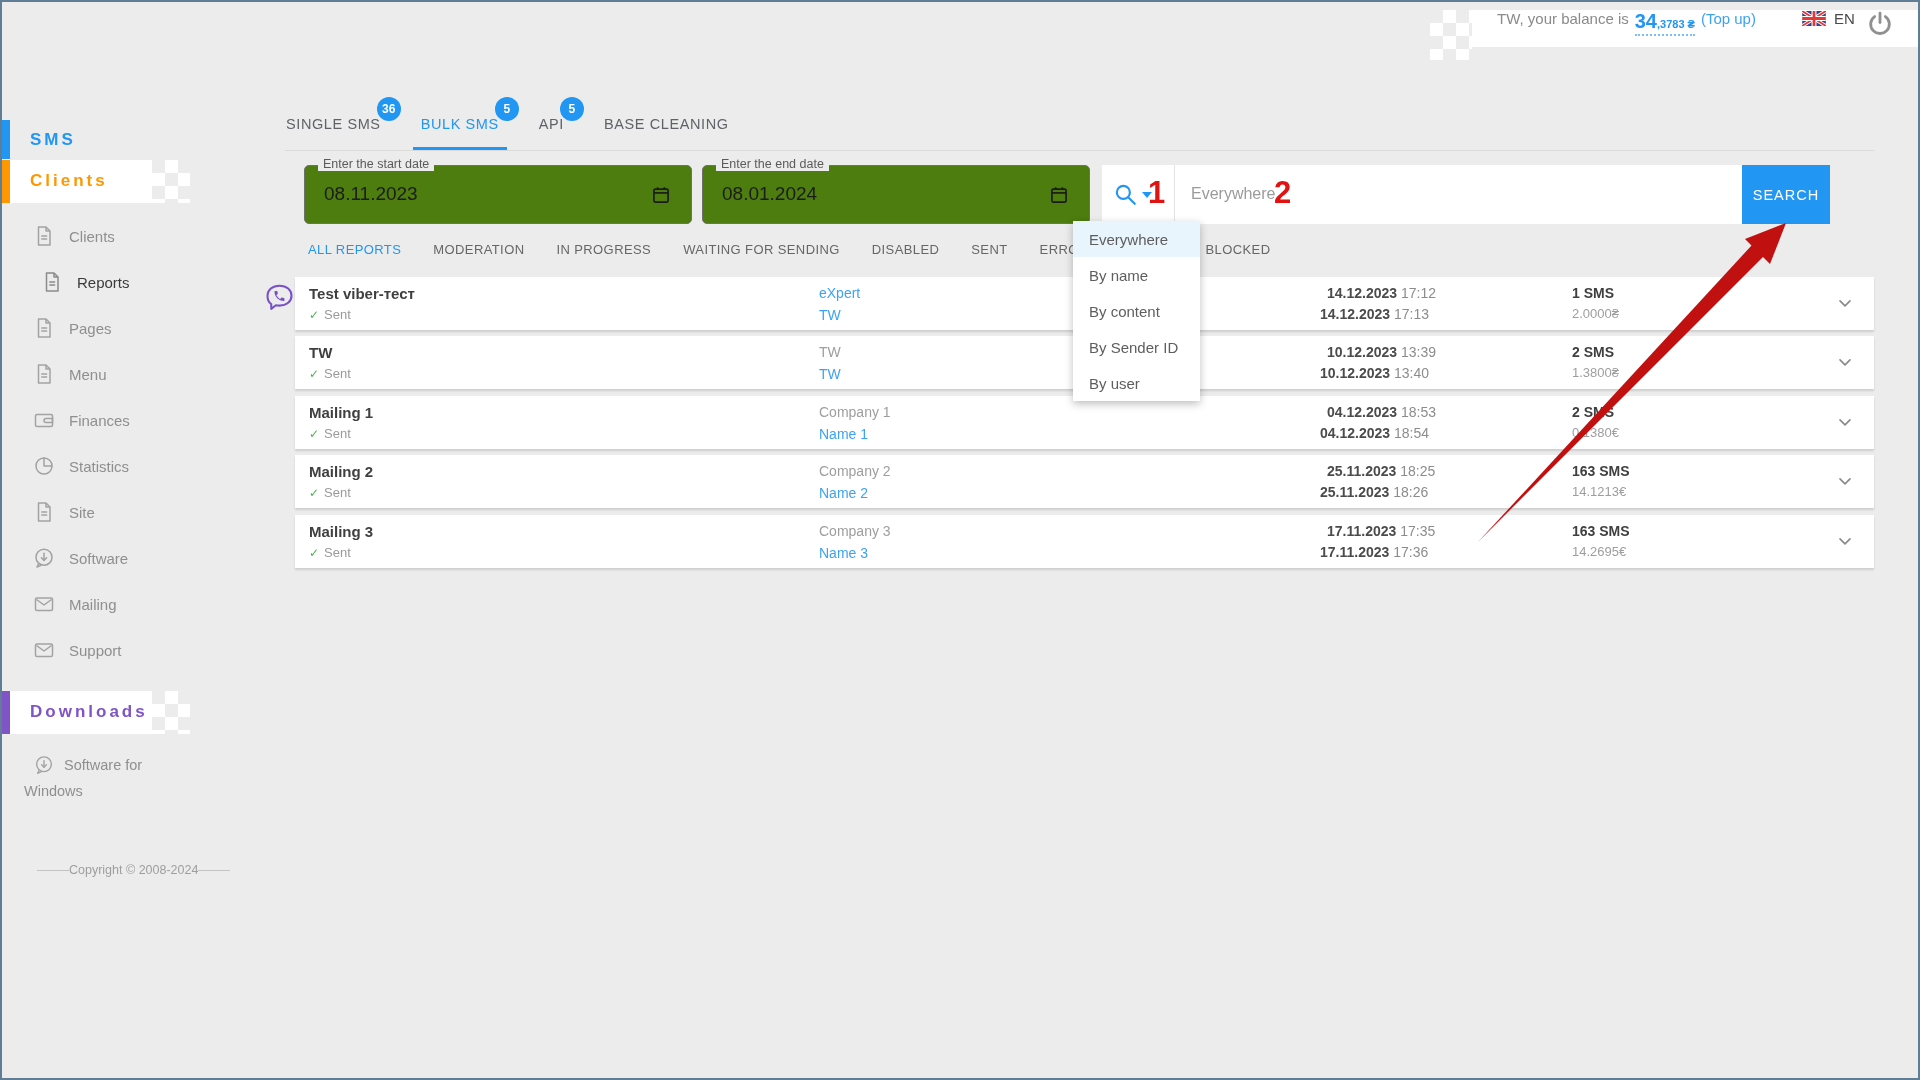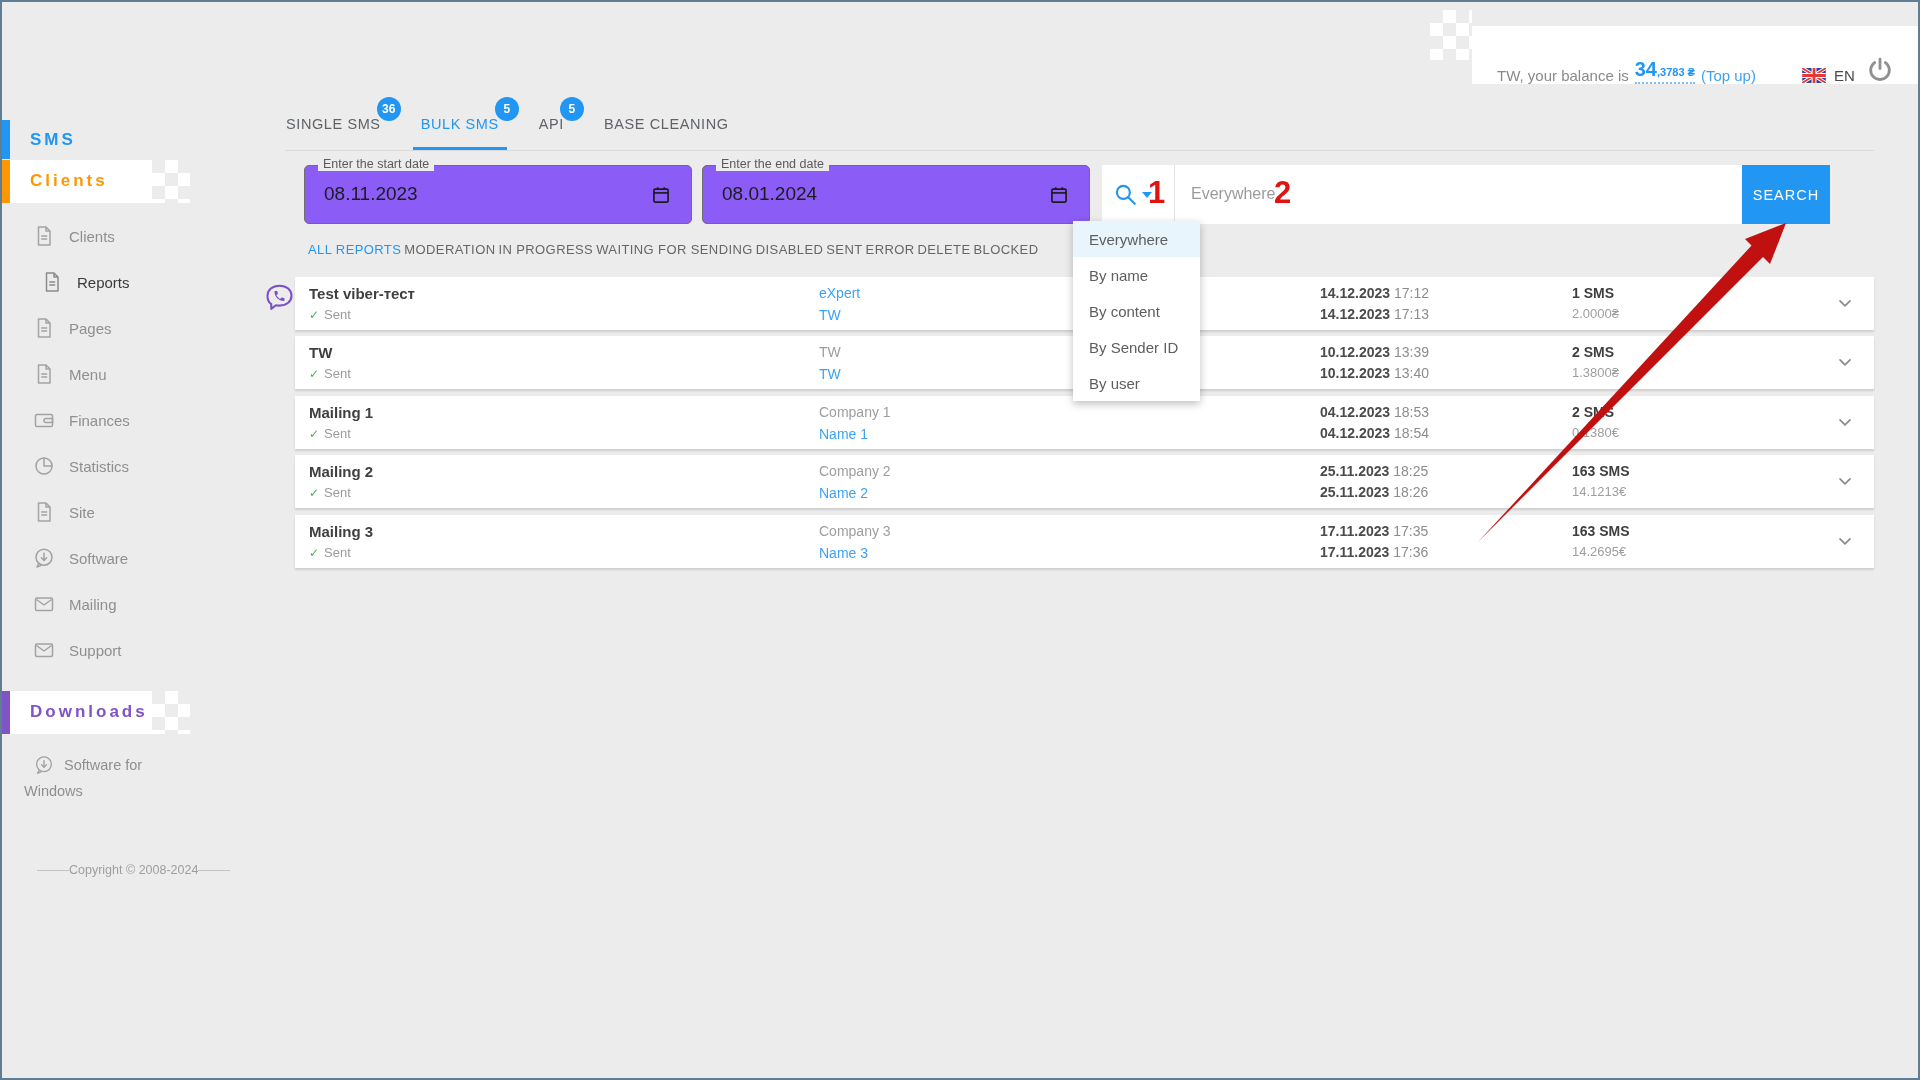--- a/index.html
+++ b/index.html
@@ -15,22 +15,22 @@
   .checker {
     position:absolute;
     background-image:conic-gradient(#fff 0 90deg, transparent 90deg 180deg, #fff 180deg 270deg, transparent 270deg);
     background-size:26px 26px;
   }
   #checker-top { left:1428px; top:8px; width:42px; height:50px; }
   #checker-clients { left:150px; top:158px; width:38px; height:43px; }
   #checker-downloads { left:150px; top:689px; width:38px; height:43px; }
 
   
-  #topbar { left:1470px; top:24px; width:448px; height:58px; background:#fff;
-    display:flex; align-items:flex-end; padding-left:25px; }
+  #topbar { left:1470px; top:8px; width:448px; height:37px; background:#fff;
+    display:flex; align-items:flex-start; padding-left:25px; }
   .tb-text { font-size:15px; color:#8a8a8a; }
   .tb-balance { margin:0 6px; color:#2196f3; border-bottom:2px dotted #7cc0f7; padding-bottom:1px; cursor:pointer; white-space:nowrap; }
   .tb-main { font-size:20px; font-weight:700; }
   .tb-frac { font-size:11px; font-weight:700; }
   .tb-topup { color:#3da2f5; font-size:15px; cursor:pointer; white-space:nowrap; }
   .tb-lang { margin-left:46px; display:flex; align-items:center; gap:8px; cursor:pointer; }
   .tb-flag svg { width:24px; height:15px; display:block; }
   .tb-lang-label { font-size:15px; color:#4a4a4a; }
   .tb-power { margin-left:auto; margin-right:26px; width:28px; height:28px; cursor:pointer; }
   .tb-power svg { width:28px; height:28px; }
@@ -71,21 +71,21 @@
   .tab-label { margin-top:9px; font-size:14.5px; letter-spacing:0.6px; color:#5f6368; white-space:nowrap; }
   .tab.active .tab-label { color:#2196f3; }
   .tab-badge { position:absolute; right:-8px; top:-10px; min-width:24px; height:24px; border-radius:12px;
     background:#2196f3; color:#fff; font-size:12px; font-weight:700;
     display:flex; align-items:center; justify-content:center; padding:0 4px; }
   .tab-underline { position:absolute; left:4px; right:4px; bottom:0; height:3px; background:#2196f3; display:none; }
   .tab.active .tab-underline { display:block; }
   #tabs-divider { left:283px; top:148px; width:1589px; height:1px; background:#dadada; }
 
   
-  .datefield { top:163px; height:59px; width:388px; background:#8b5cf6;
+  .datefield { top:163px; height:59px; width:388px; background:#4d7c0f;
     border:1px solid #6f6f6f; border-radius:5px; }
   #date-start { left:302px; } #date-end { left:700px; }
   .df-label { position:absolute; top:-9px; left:13px; background:#ececec; padding:0 5px;
     font-size:12.5px; color:#5a5a5a; white-space:nowrap; }
   .df-value { position:absolute; left:19px; top:17px; font-size:19px; color:#1c1c1c; }
   .df-cal { position:absolute; right:20px; top:19px; width:20px; height:20px; cursor:pointer; }
   .df-cal svg { width:20px; height:20px; }
 
   
   #searchbox { left:1100px; top:163px; width:684px; height:59px; background:#fff; }
@@ -94,21 +94,21 @@
   #scope-btn .mag svg { width:26px; height:26px; }
   #scope-caret { position:absolute; left:40px; top:27px; width:0; height:0;
     border-left:5px solid transparent; border-right:5px solid transparent; border-top:6px solid #2196f3; }
   #search-sep { position:absolute; left:72px; top:0; width:1px; height:59px; background:#e3e3e3; }
   #search-placeholder { position:absolute; left:89px; top:20px; font-size:16px; color:#9b9b9b; }
   #search-btn { left:1740px; top:163px; width:88px; height:59px; background:#2196f3; color:#fff;
     font-size:14.5px; letter-spacing:1px; display:flex; align-items:center; justify-content:center;
     cursor:pointer; border:none; }
 
   
-  #status-filters { left:306px; top:240px; display:flex; gap:3px; }
+  #status-filters { left:306px; top:240px; display:flex; gap:32px; }
   .sfilter { font-size:13px; letter-spacing:0.4px; color:#666; cursor:pointer; white-space:nowrap; }
   .sfilter.active { color:#2196f3; }
 
   
   #scope-dropdown { left:1071px; top:219px; width:127px; background:#fff; z-index:5;
     box-shadow:0 3px 8px rgba(0,0,0,0.25); }
   .dd-item { height:36px; display:flex; align-items:center; padding-left:16px;
     font-size:15px; color:#5e5e5e; cursor:pointer; white-space:nowrap; }
   .dd-item.selected { background:#e9f5fd; }
 
@@ -117,21 +117,21 @@
     box-shadow:0 2px 2px rgba(0,0,0,0.13); z-index:1; cursor:pointer; }
   .viber-badge { position:absolute; left:-31px; top:5px; width:31px; height:33px; }
   .viber-badge svg { width:31px; height:33px; }
   .r-title { position:absolute; left:14px; top:8px; font-size:15px; font-weight:700; color:#3f3f3f; white-space:nowrap; }
   .r-status { position:absolute; left:14px; top:30px; font-size:13px; color:#9a9a9a; }
   .r-status .check { color:#4caf50; font-size:12px; margin-right:5px; }
   .r-client-1, .r-client-2 { position:absolute; left:524px; font-size:14px; white-space:nowrap; }
   .r-client-1 { top:8px; } .r-client-2 { top:30px; }
   .clink { color:#3da2f5; cursor:pointer; } .cmuted { color:#9e9e9e; }
   .r-date-1, .r-date-2 { position:absolute; left:1025px; font-size:14px; color:#8c8c8c; white-space:nowrap; }
-  .r-date-1 { top:8px; } .r-date-2 { top:29px; }
+  .r-date-1 { top:8px;margin-left:7px; } .r-date-2 { top:29px; }
   .r-date-1 .d, .r-date-2 .d { font-weight:700; color:#4b4b4b; }
   .r-sms { position:absolute; left:1277px; top:8px; font-size:14px; font-weight:700; color:#3f3f3f; white-space:nowrap; }
   .r-cost { position:absolute; left:1277px; top:29px; font-size:13px; color:#9e9e9e; white-space:nowrap; }
   .r-chevron { position:absolute; left:1540px; top:16px; width:20px; height:20px; }
   .r-chevron svg { width:20px; height:20px; }
 
   
   .step-num { position:absolute; z-index:8; font-size:31px; font-weight:700; color:#e01212;
     text-shadow:2px 0 0 #fff,-2px 0 0 #fff,0 2px 0 #fff,0 -2px 0 #fff,
       1.5px 1.5px 0 #fff,-1.5px -1.5px 0 #fff,1.5px -1.5px 0 #fff,-1.5px 1.5px 0 #fff; }

